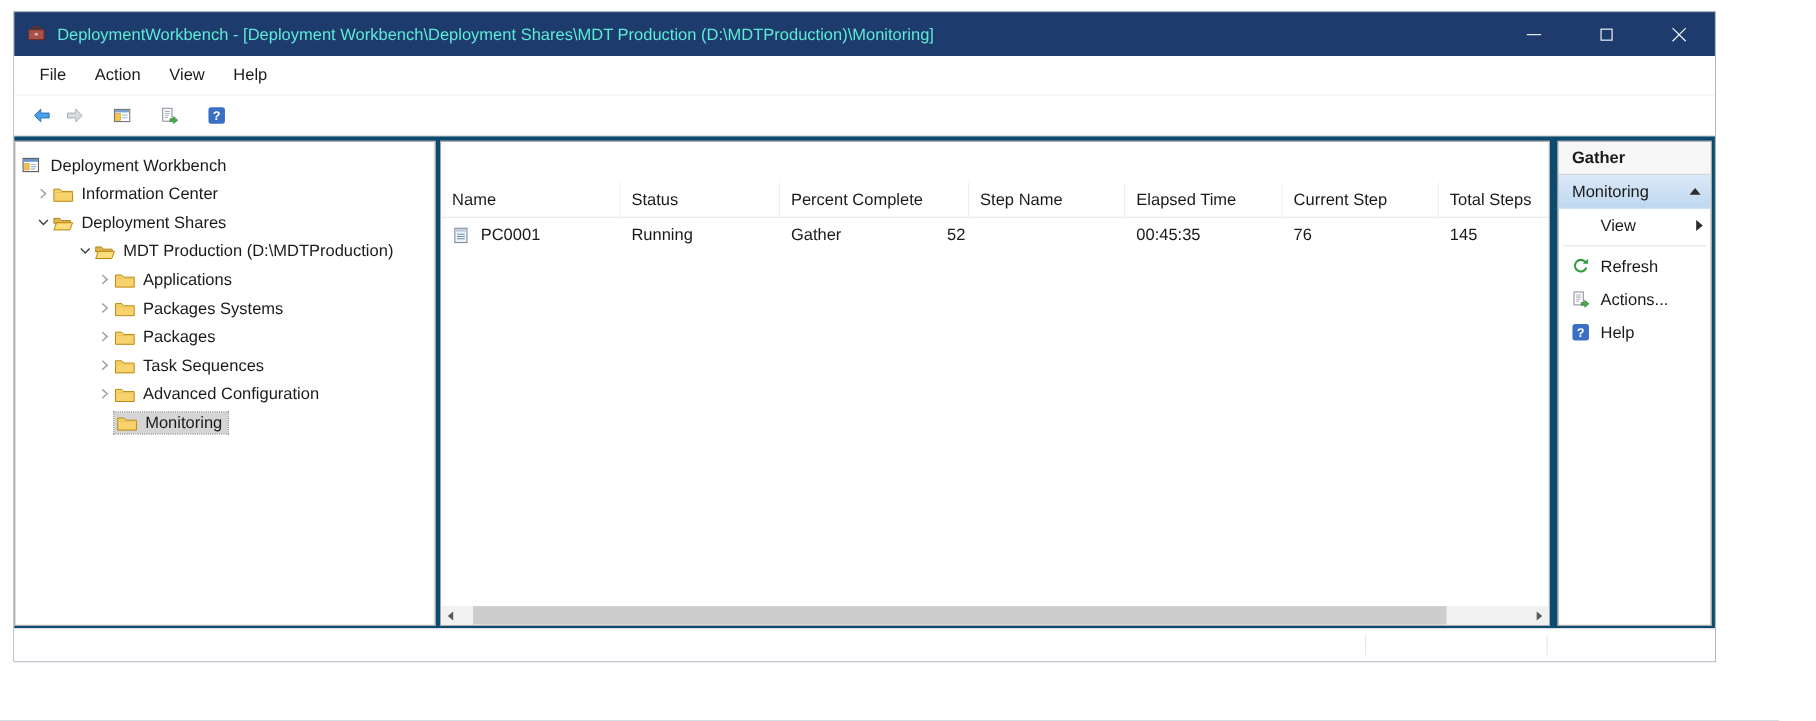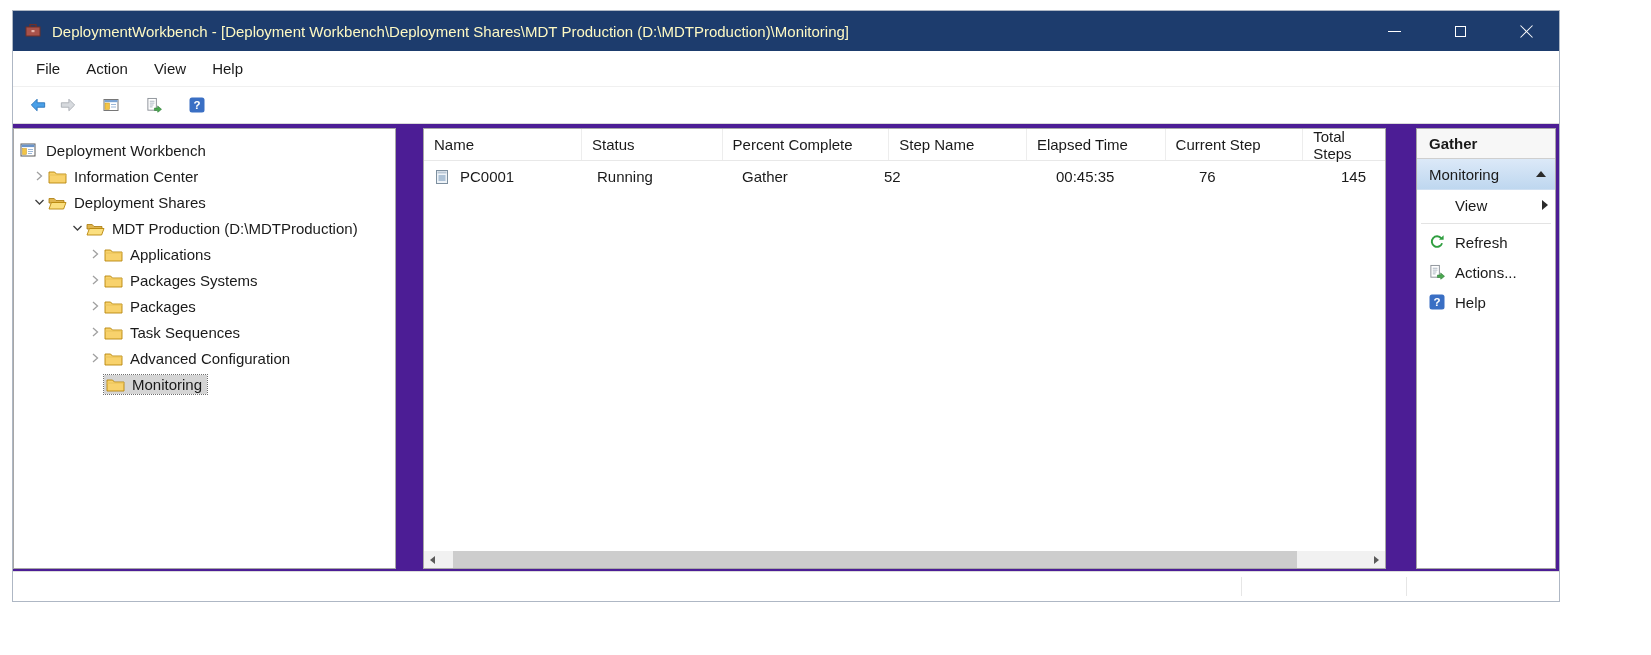--- a/index.html
+++ b/index.html
@@ -3,21 +3,21 @@
 <meta charset="utf-8">
 <style>
   * { box-sizing: border-box; }
   html,body { margin:0; padding:0; background:#fff; font-family:"Liberation Sans", sans-serif; }
   .screen { position:relative; width:1651px; height:655px; background:#fff; overflow:hidden; }
 
   .window { position:absolute; left:12px; top:10px; width:1548px; height:592px;
             background:#fff; border:1px solid #aeb7c4; display:flex; flex-direction:column; }
 
   
-  .titlebar { height:40px; background:#1d3c6d; display:flex; align-items:center; color:#fef9c3; flex:0 0 auto; }
+  .titlebar { height:40px; background:#1d3c6d; display:flex; align-items:center; color:#5eead4; flex:0 0 auto; }
   .app-ic { margin:0 9px 0 12px; width:18px; height:18px; flex:0 0 auto; }
   .title-text { font-size:15px; white-space:nowrap; overflow:hidden; }
   .win-controls { margin-left:auto; display:flex; height:100%; }
   .win-btn { width:66px; height:100%; display:flex; align-items:center; justify-content:center; cursor:pointer; }
   .glyph-min { width:13px; height:0; border-top:1.6px solid #fff; display:block; }
   .glyph-max { width:11px; height:11px; border:1.5px solid #fff; display:block; }
   .glyph-close { position:relative; width:15px; height:15px; display:block; }
   .glyph-close::before,.glyph-close::after { content:""; position:absolute; left:-1px; top:7px; width:17px; border-top:1.6px solid #fff; }
   .glyph-close::before { transform:rotate(45deg); }
   .glyph-close::after  { transform:rotate(-45deg); }
@@ -26,33 +26,33 @@
   .menubar { height:36px; display:flex; align-items:center; padding-left:10px; font-size:15px; color:#1a1a1a;
              background:#fff; border-bottom:1px solid #f0f0f0; flex:0 0 auto; }
   .menu-item { padding:0 13px; height:100%; display:flex; align-items:center; cursor:default; }
 
   .toolbar { height:37px; display:flex; align-items:center; padding-left:10px; background:#fff;
              border-bottom:1px solid #d9d9d9; flex:0 0 auto; }
   .tb-btn { width:30px; height:28px; display:flex; align-items:center; justify-content:center; border-radius:2px; }
   .tb-gap { width:13px; }
 
   
-  .main { flex:1 1 auto; display:flex; padding:4px 3px 2px 0; min-height:0; background:#4c1d95;gap:23px; }
+  .main { flex:1 1 auto; display:flex; padding:4px 3px 2px 0; min-height:0; background:#0c4a6e; }
 
   .tree-pane { width:383px; flex:0 0 auto; border:1px solid #a7a7a7; overflow:hidden; padding-top:8px; background:#fff; }
   .tree-row { height:26px; display:flex; align-items:center; font-size:15px; color:#1a1a1a; white-space:nowrap; }
   .lvl0 { padding-left:6px; } .lvl1 { padding-left:16px; } .lvl2 { padding-left:54px; } .lvl3 { padding-left:72px; }
   .chev { width:18px; height:16px; display:flex; align-items:center; justify-content:center; flex:0 0 auto; }
   .chev-spacer { width:18px; flex:0 0 auto; }
   .ticon { width:20px; height:16px; margin-right:6px; display:flex; align-items:center; flex:0 0 auto; }
   .selwrap { display:flex; align-items:center; background:#d5d5d5; outline:1px dotted #6f6f6f; padding:1px 5px 1px 2px; }
   .selwrap .ticon { margin-right:6px; }
 
   .list-pane { flex:1 1 auto; margin-left:4px; border:1px solid #a7a7a7; position:relative; overflow:hidden; background:#fff; }
-  .lheader { display:flex; height:32px; align-items:center; font-size:15px; color:#1a1a1a; border-bottom:1px solid #e8e8e8; }
+  .lheader { display:flex; height:32px; align-items:center; font-size:15px; color:#1a1a1a; border-bottom:1px solid #e8e8e8;margin-top:37px; }
   .hcell { padding-left:10px; height:100%; display:flex; align-items:center; border-right:1px solid #ededed; }
   .c0{width:163px;} .c1{width:145px;} .c2{width:142px;} .c3{width:172px;} .c4{width:143px;} .c5{width:142px;}
   .c6{flex:1 1 auto; border-right:none;}
   .lrow { display:flex; height:31px; align-items:center; font-size:15px; color:#1a1a1a; }
   .lcell { padding-left:10px; display:flex; align-items:center; }
 
   .hscroll { position:absolute; left:0; right:0; bottom:0; height:17px; background:#f1f1f1; display:flex; align-items:stretch; }
   .sb-arrow { width:17px; display:flex; align-items:center; justify-content:center; }
   .sb-track { flex:1 1 auto; position:relative; }
   .sb-thumb { position:absolute; left:12px; top:0; bottom:0; width:91%; background:#cdcdcd; }

